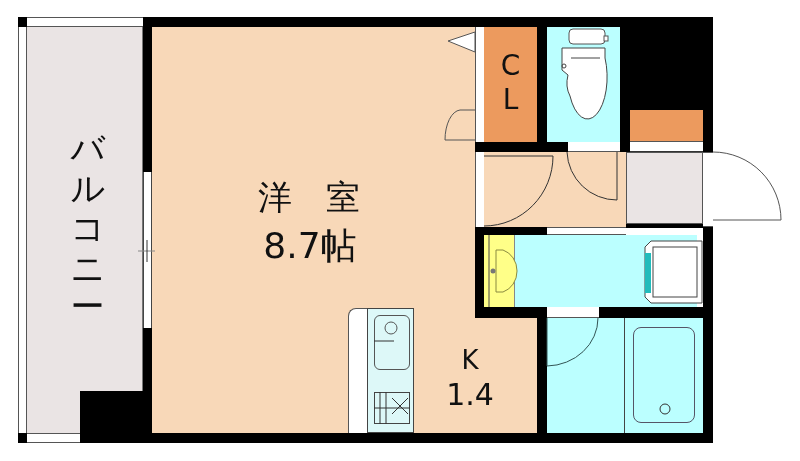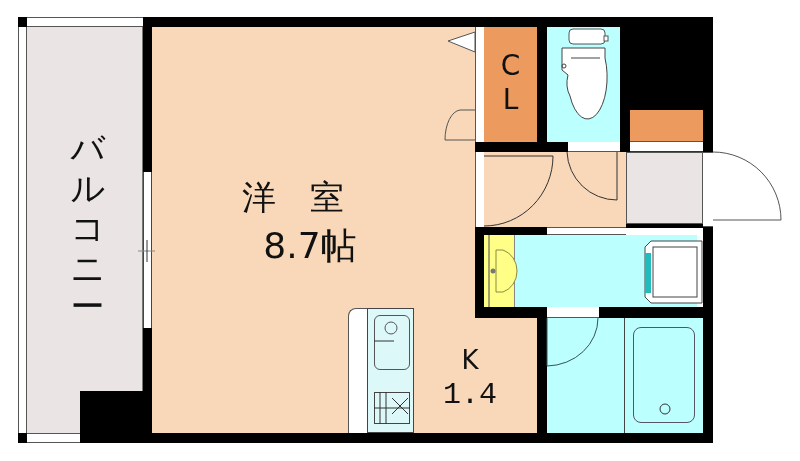--- a/index.html
+++ b/index.html
@@ -121,25 +121,25 @@
     <line x1="408" y1="398" x2="392" y2="414" stroke="#333"></line>
     <line x1="380" y1="392" x2="380" y2="424" stroke="#333"></line>
     <line x1="386" y1="392" x2="386" y2="424" stroke="#333"></line>
     <line x1="374" y1="408" x2="410" y2="408" stroke="#333"></line>
   </g>
 
   <line x1="138" y1="251" x2="155" y2="251" stroke="#888"></line>
   <line x1="147" y1="240" x2="147" y2="262" stroke="#333"></line>
 </svg>
 
-<div class="label" style="left:218px;top:180px;width:150px;font-size:34px;">洋　室</div>
+<div class="label" style="left:234px;top:180px;width:150px;font-size:34px;">洋　室</div>
 <div class="label" style="left:235px;top:228px;width:150px;font-size:36px;">8.7帖</div>
 
 <div class="label" style="left:440px;top:347px;width:60px;font-size:26px;">K</div>
-<div class="label" style="left:440px;top:380px;width:60px;font-size:30px;font-family:Liberation Mono, monospace;">1.4</div>
+<div class="label" style="left:440px;top:380px;width:60px;font-size:30px;">1.4</div>
 
 <div style="position:absolute;left:68px;top:128px;width:40px;">
   <div class="vlabel" style="position:relative;">バ</div>
   <div class="vlabel" style="position:relative;">ル</div>
   <div class="vlabel" style="position:relative;">コ</div>
   <div class="vlabel" style="position:relative;">ニ</div>
   <div class="vlabel" style="position:relative;writing-mode:vertical-rl;">ー</div>
 </div>
 
 </body></html>

